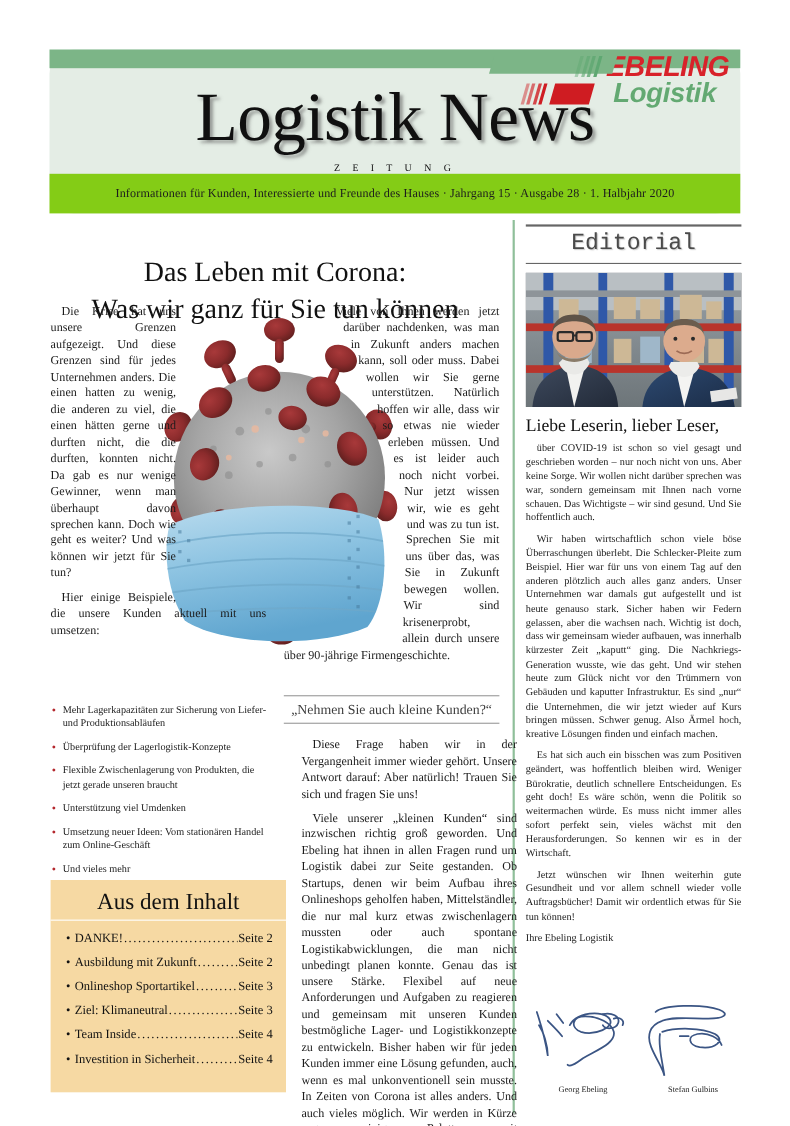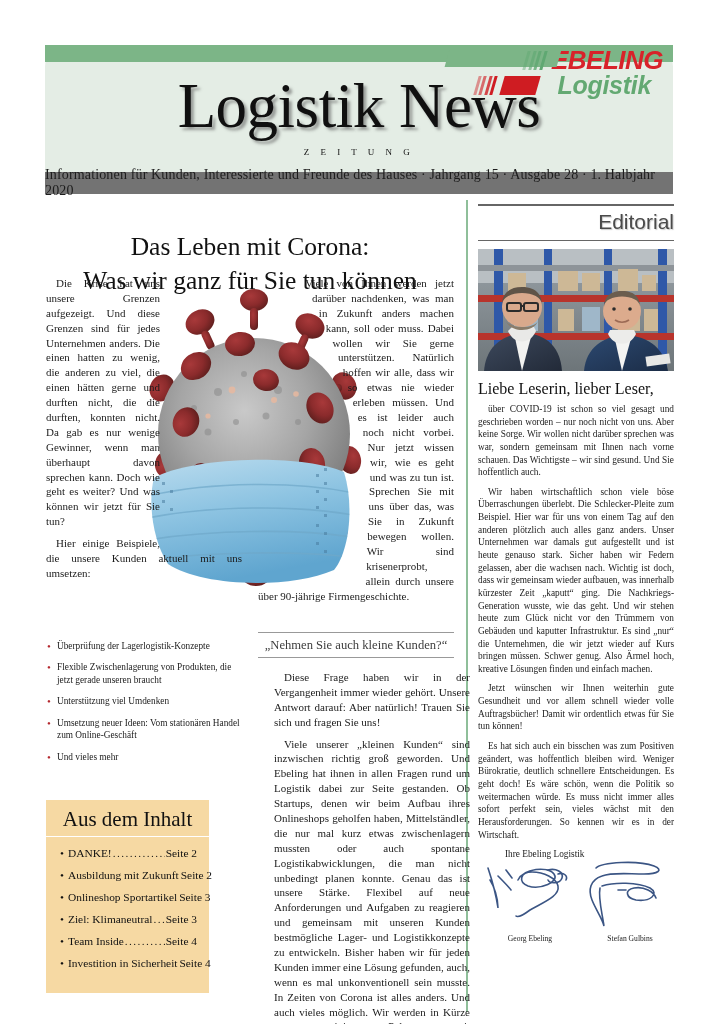--- a/index.html
+++ b/index.html
@@ -39,24 +39,24 @@
     position: absolute;
     left: 0; top: 0;
     width: 100%;
     height: 17px;
     background: #7cb587;
   }
   .masthead-bottombar {
     position: absolute;
     left: 0; bottom: 0;
     width: 100%;
-    height: 22px;
-    background: #737373;
+    height: 36px;
+    background: #84cc16;
     color: #1d1d1d;
-    font-size: 14px;
+    font-size: 11px;
     letter-spacing: 0.15px;
     display: flex;
     align-items: center;
     justify-content: center;
     font-family: "Liberation Serif", serif;
   }
 
   
   .logo {
     position: absolute;
@@ -233,21 +233,21 @@
     top: -1px;
     color: #b4282e;
     font-size: 11px;
   }
 
   
   .inhalt {
     position: absolute;
     left: 46px;
     top: 800px;
-    width: 163px;
+    width: 214px;
     background: #f6d9a3;
     padding: 0 0 14px 0;
   }
   .inhalt-title {
     font-size: 21px;
     text-align: center;
     padding: 7px 0 4px 0;
     color: #111;
     border-bottom: 1.5px solid #ffffff;
     font-family: "Liberation Serif", serif;
@@ -305,24 +305,24 @@
   .edit-col {
     position: absolute;
     left: 478px;
     top: 204px;
     width: 196px;
   }
   .edit-rule-top { height: 1.5px; background: #666; }
   .edit-rule-bot { height: 1.5px; background: #666; margin-top: 2px; }
   .edit-title {
     font-size: 21px;
-    text-align: right;
+    text-align: center;
     padding: 4px 0 4px 0;
     color: #4a4a4a;
-    font-family: Liberation Sans, sans-serif;
+    font-family: Liberation Mono, monospace;
     text-shadow: 1px 1px 1px rgba(150,150,150,.5);
   }
   .edit-photo {
     width: 196px;
     height: 122px;
     margin-top: 8px;
     position: relative;
     overflow: hidden;
     background: #6f7377;
   }
@@ -332,26 +332,26 @@
     color: #111;
     font-family: "Liberation Serif", serif;
   }
   .edit-body {
     font-size: 9.3px;
     line-height: 1.36;
     text-align: justify;
     color: #1b1b1b;
   }
   .edit-body p { margin: 0 0 7px 0; text-indent: 10px; }
-  .edit-body p.noind { text-indent: 0; margin-bottom: 2px; margin-left: 27px; }
+  .edit-body p.noind { text-indent: 0; margin-bottom: 2px; }
 
   .sign-area {
     position: absolute;
     left: 478px;
-    top: 846px;
+    top: 898px;
     width: 200px;
     height: 105px;
   }
   .sign-names {
     position: absolute;
     bottom: 8px;
     left: 0;
     width: 100%;
     display: flex;
   }
@@ -512,20 +512,21 @@
     </svg>
   </div>
 
   <div class="art-col-left body-text">
     <div style="float:right;width:82px;height:268px;shape-outside:polygon(0 0,100% 0,100% 100%,0 100%);"></div>
     <p>Die Krise hat uns unsere Grenzen aufgezeigt. Und diese Grenzen sind für jedes Unternehmen anders. Die einen hatten zu wenig, die anderen zu viel, die einen hätten gerne und durften nicht, die die durften, konnten nicht. Da gab es nur wenige Gewinner, wenn man überhaupt davon sprechen kann. Doch wie geht es weiter? Und was können wir jetzt für Sie tun?</p>
     <p>Hier einige Beispiele, die unsere Kunden aktuell mit uns umsetzen:</p>
   </div>
 
   <div class="bullets">
+    <div class="bl">Mehr Lagerkapazitäten zur Sicherung von Liefer- und Produktionsabläufen</div>
     <div class="bl">Überprüfung der Lagerlogistik-Konzepte</div>
     <div class="bl">Flexible Zwischenlagerung von Produkten, die jetzt gerade unseren braucht</div>
     <div class="bl">Unterstützung viel Umdenken</div>
     <div class="bl">Umsetzung neuer Ideen: Vom stationären Handel zum Online-Geschäft</div>
     <div class="bl">Und vieles mehr</div>
   </div>
 
   <div class="inhalt">
     <div class="inhalt-title">Aus dem Inhalt</div>
     <div class="inhalt-list">
@@ -657,22 +658,22 @@
           <rect x="168" y="106" width="24" height="10" fill="#e7e7e5" transform="rotate(-8 180 111)"></rect>
         </g>
       </svg>
     </div>
 
     <div class="edit-greet">Liebe Leserin, lieber Leser,</div>
 
     <div class="edit-body">
       <p>über COVID-19 ist schon so viel gesagt und geschrieben worden – nur noch nicht von uns. Aber keine Sorge. Wir wollen nicht darüber sprechen was war, sondern gemeinsam mit Ihnen nach vorne schauen. Das Wichtigste – wir sind gesund. Und Sie hoffentlich auch.</p>
       <p>Wir haben wirtschaftlich schon viele böse Überraschungen überlebt. Die Schlecker-Pleite zum Beispiel. Hier war für uns von einem Tag auf den anderen plötzlich auch alles ganz anders. Unser Unternehmen war damals gut aufgestellt und ist heute genauso stark. Sicher haben wir Federn gelassen, aber die wachsen nach. Wichtig ist doch, dass wir gemeinsam wieder aufbauen, was innerhalb kürzester Zeit „kaputt“ ging. Die Nachkriegs-Generation wusste, wie das geht. Und wir stehen heute zum Glück nicht vor den Trümmern von Gebäuden und kaputter Infrastruktur. Es sind „nur“ die Unternehmen, die wir jetzt wieder auf Kurs bringen müssen. Schwer genug. Also Ärmel hoch, kreative Lösungen finden und einfach machen.</p>
+      <p>Es hat sich auch ein bisschen was zum Positiven geändert, was hoffentlich bleiben wird. Weniger Bürokratie, deutlich schnellere Entscheidungen. Es geht doch! Es wäre schön, wenn die Politik so weitermachen würde. Es muss nicht immer alles sofort perfekt sein, vieles wächst mit den Herausforderungen. So kennen wir es in der Wirtschaft.</p>
       <p>Jetzt wünschen wir Ihnen weiterhin gute Gesundheit und vor allem schnell wieder volle Auftragsbücher! Damit wir ordentlich etwas für Sie tun können!</p>
-      <p>Es hat sich auch ein bisschen was zum Positiven geändert, was hoffentlich bleiben wird. Weniger Bürokratie, deutlich schnellere Entscheidungen. Es geht doch! Es wäre schön, wenn die Politik so weitermachen würde. Es muss nicht immer alles sofort perfekt sein, vieles wächst mit den Herausforderungen. So kennen wir es in der Wirtschaft.</p>
       <p class="noind">Ihre Ebeling Logistik</p>
     </div>
   </div>
 
   <div class="sign-area">
     <svg width="200" height="88" viewBox="0 0 200 88" xmlns="http://www.w3.org/2000/svg">
       <g fill="none" stroke="#3b5584" stroke-width="1.6" stroke-linecap="round">
 
         <path d="M10,22 C14,34 18,48 20,62 C20,52 16,40 12,34"></path>
         <path d="M20,30 C26,36 30,40 33,44"></path>

